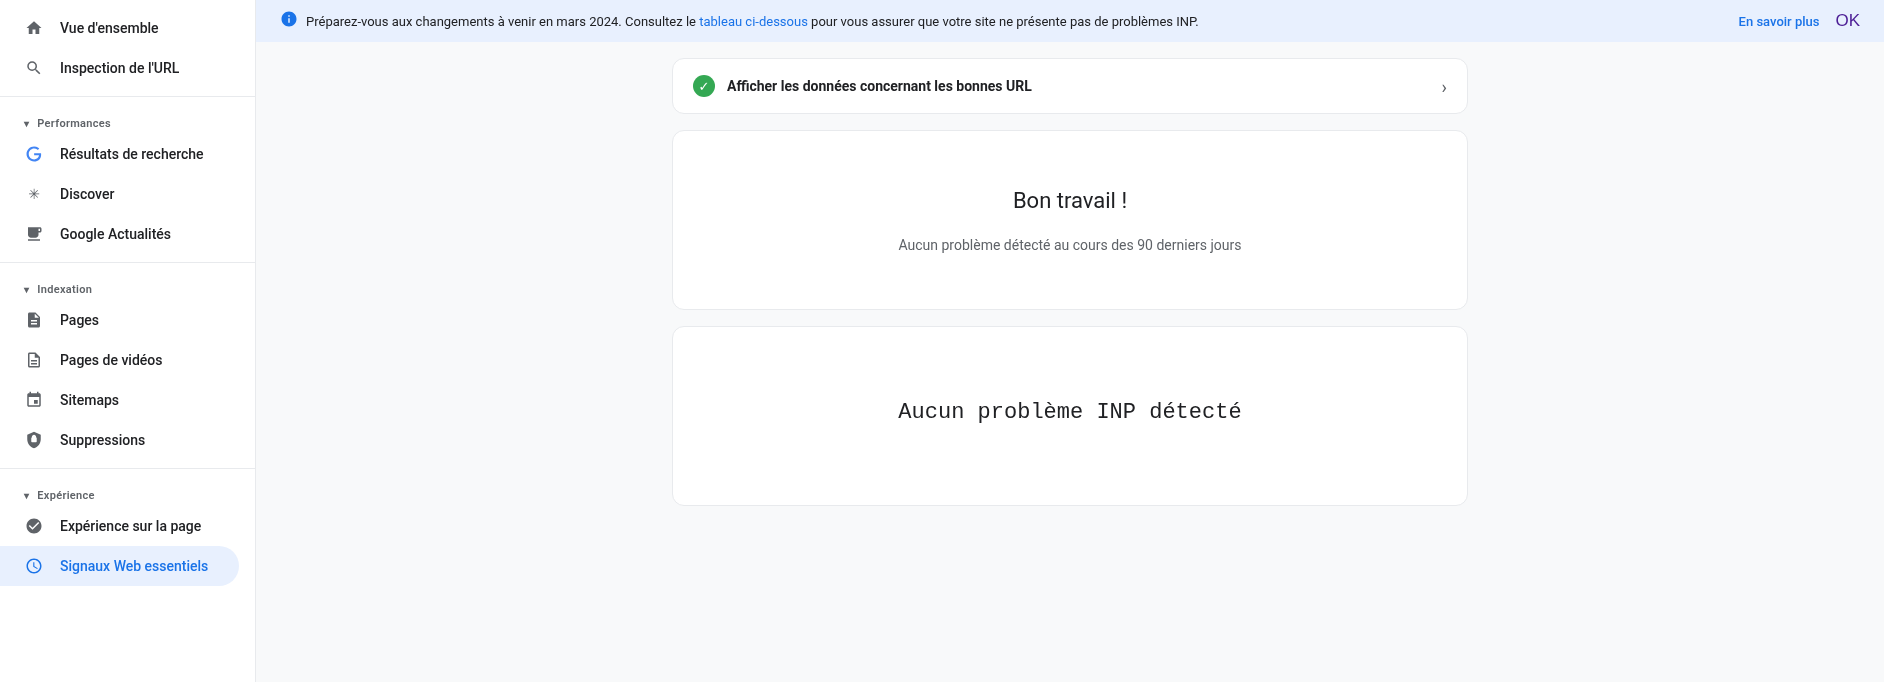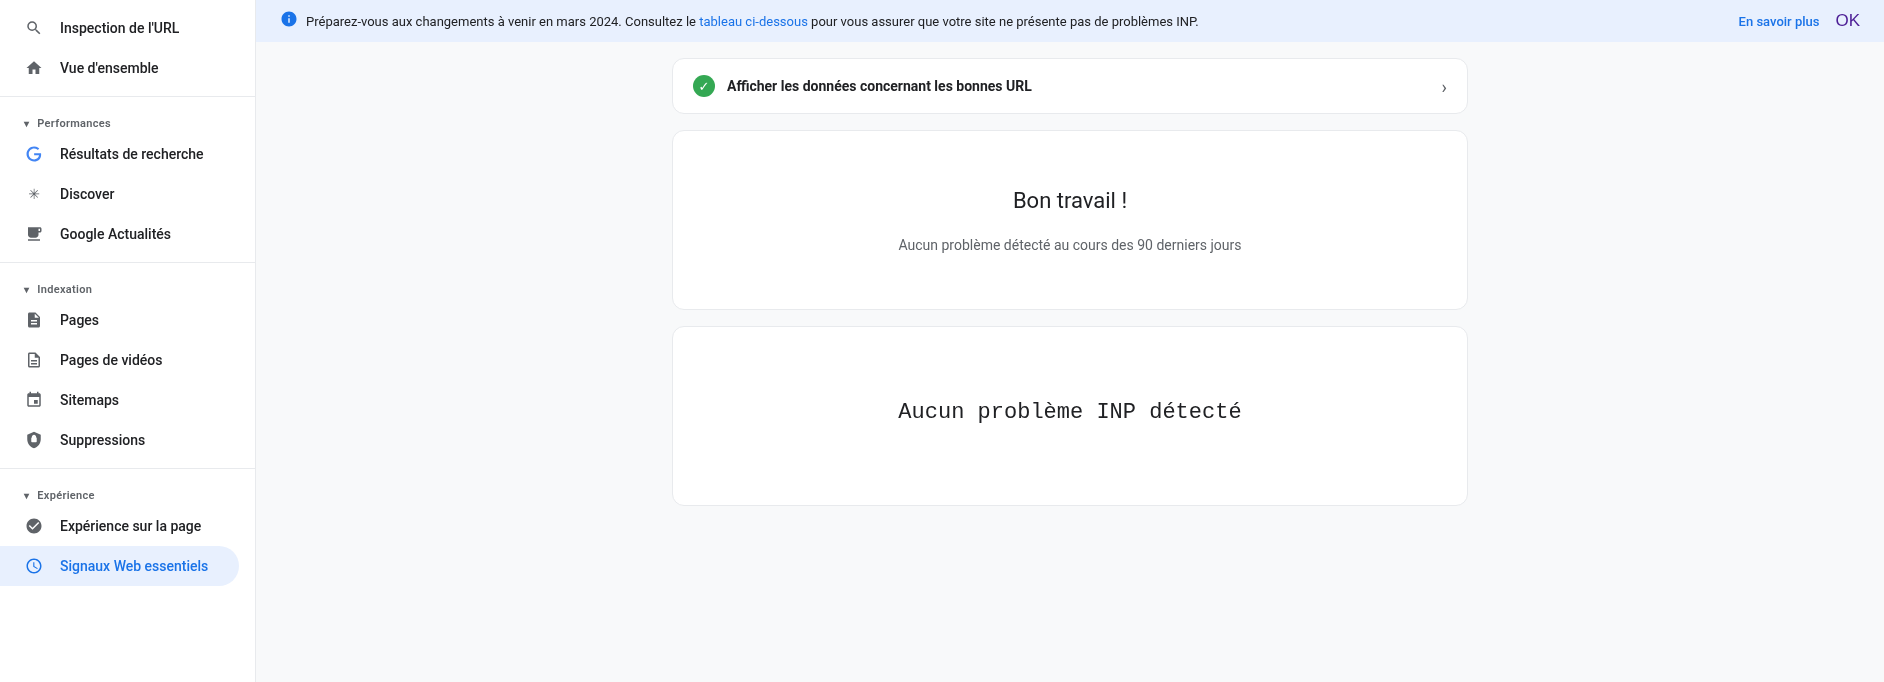--- a/index.html
+++ b/index.html
@@ -236,33 +236,33 @@
     }
   </style>
 </head>
 <body>
 
 <nav class="sidebar">
 
   <div class="sidebar-item">
     <span class="sidebar-icon">
       <svg width="18" height="18" viewBox="0 0 24 24" fill="currentColor">
+          <path d="M10 20v-6h4v6h5v-8h3L12 3 2 12h3v8z"></path>
+        </svg>
+    </span>
+    <span>Vue d'ensemble</span>
+  </div>
+
+  <div class="sidebar-item">
+    <span class="sidebar-icon">
+      <svg width="18" height="18" viewBox="0 0 24 24" fill="currentColor">
           <path d="M15.5 14h-.79l-.28-.27A6.471 6.471 0 0 0 16 9.5 6.5 6.5 0 1 0 9.5 16c1.61 0 3.09-.59 4.23-1.57l.27.28v.79l5 4.99L20.49 19l-4.99-5zm-6 0C7.01 14 5 11.99 5 9.5S7.01 5 9.5 5 14 7.01 14 9.5 11.99 14 9.5 14z"></path>
         </svg>
     </span>
     <span>Inspection de l'URL</span>
-  </div>
-
-  <div class="sidebar-item">
-    <span class="sidebar-icon">
-      <svg width="18" height="18" viewBox="0 0 24 24" fill="currentColor">
-          <path d="M10 20v-6h4v6h5v-8h3L12 3 2 12h3v8z"></path>
-        </svg>
-    </span>
-    <span>Vue d'ensemble</span>
   </div>
 
   <hr class="sidebar-divider">
 
   <div class="sidebar-section-label">
     <span class="chevron">▾</span>
     <span>Performances</span>
   </div>
 
   <div class="sidebar-item">

